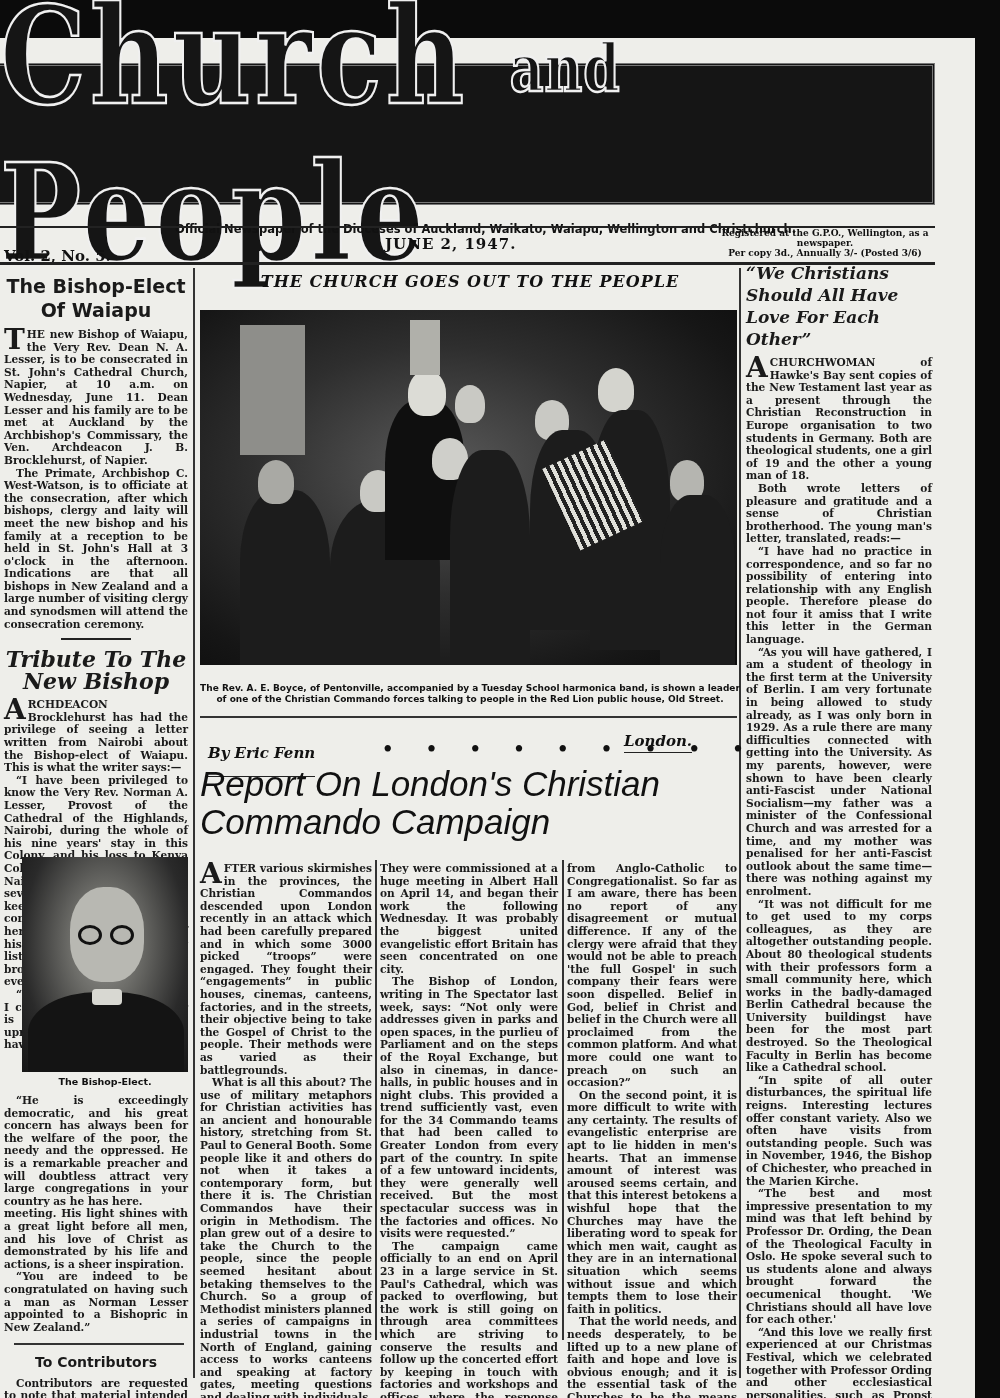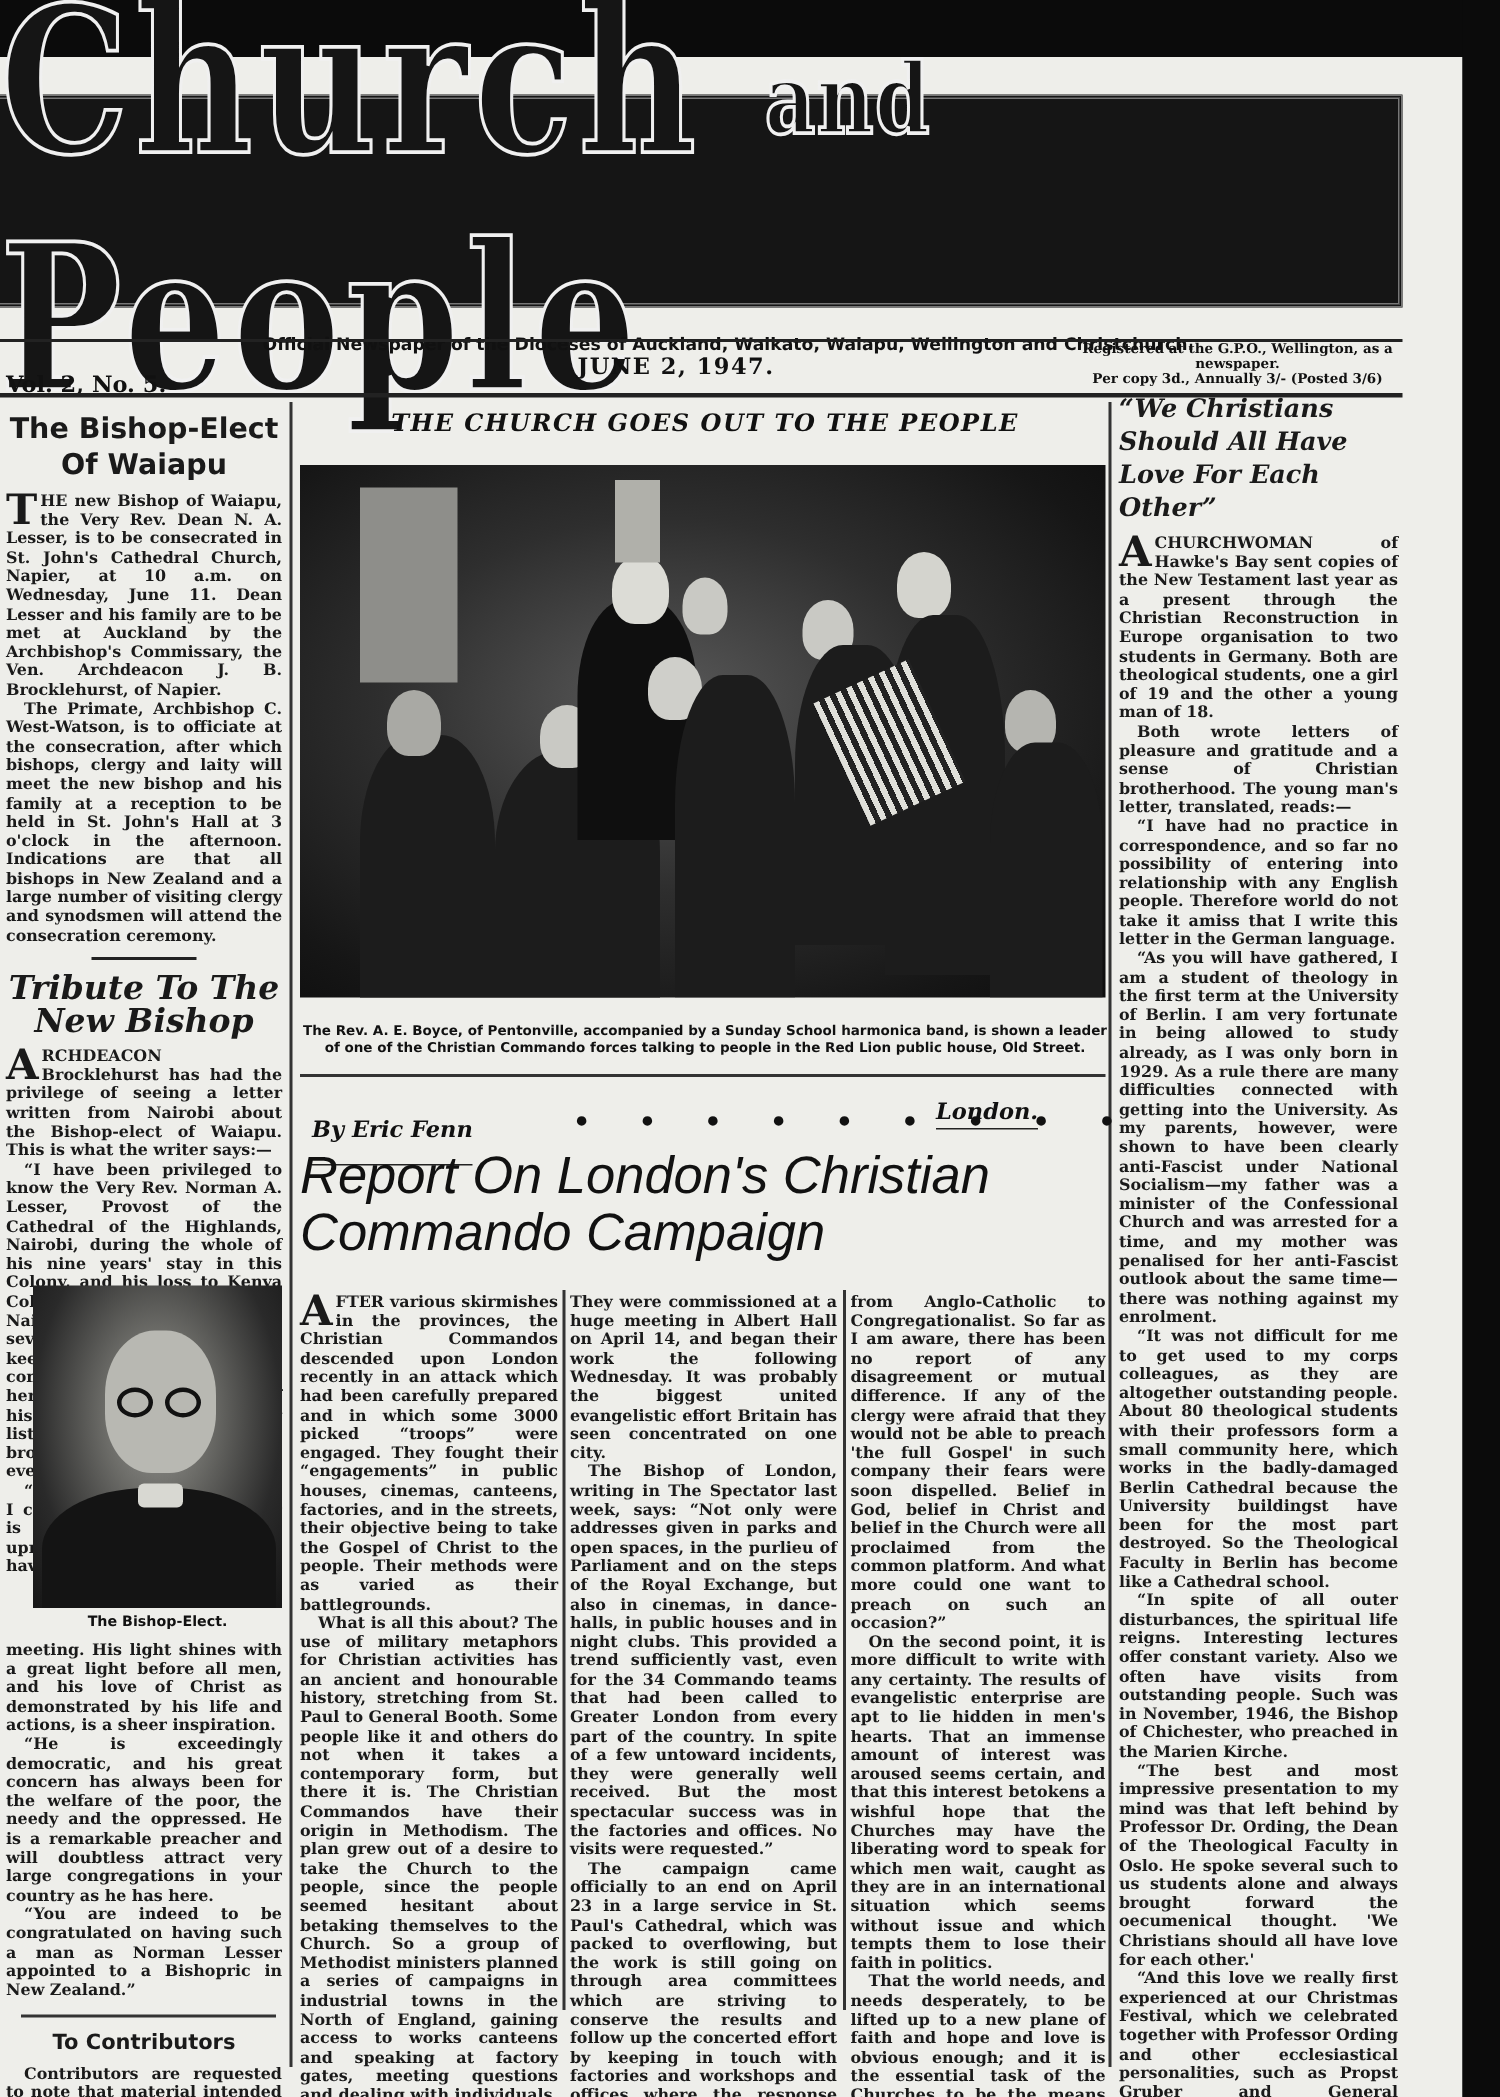--- a/index.html
+++ b/index.html
@@ -121,22 +121,22 @@
   <div class="portrait">
     <div class="suit"></div>
     <div class="face"></div>
     <div class="glasses-l"></div>
     <div class="glasses-r"></div>
     <div class="collar"></div>
   </div>
   <div class="portrait-caption">The Bishop-Elect.</div>
 
   <div class="col" style="left:4px;top:1094px;width:184px;">
+    <p>“He is exceedingly democratic, and his great concern has always been for the welfare of the poor, the needy and the oppressed. He is a remarkable preacher and will doubtless attract very large congregations in your country as he has here.</p>
     <p style="text-indent:0">meeting. His light shines with a great light before all men, and his love of Christ as demonstrated by his life and actions, is a sheer inspiration.</p>
-    <p>“He is exceedingly democratic, and his great concern has always been for the welfare of the poor, the needy and the oppressed. He is a remarkable preacher and will doubtless attract very large congregations in your country as he has here.</p>
     <p>“You are indeed to be congratulated on having such a man as Norman Lesser appointed to a Bishopric in New Zealand.”</p>
     <div class="hline" style="position:relative;width:170px;margin:10px 0 8px 10px;"></div>
     <div class="h-sans">To Contributors</div>
     <p>Contributors are requested to note that material intended for publication must in future reach the Editor no later than the 15th of each month—three days earlier than has been the practice hitherto.</p>
   </div>
 
   <div class="church-heading">THE CHURCH GOES OUT TO THE PEOPLE</div>
   <div class="photo-head">
     <div class="body" style="left:40px;top:180px;width:90px;height:180px;"></div>
     <div class="fig" style="left:58px;top:150px;width:36px;height:44px;background:#a9a9a4;"></div>
@@ -150,21 +150,21 @@
     <div class="fig" style="left:335px;top:90px;width:34px;height:40px;"></div>
     <div class="body" style="left:330px;top:120px;width:80px;height:200px;"></div>
     <div class="fig" style="left:398px;top:58px;width:36px;height:44px;background:#d4d4ce;"></div>
     <div class="body" style="left:390px;top:100px;width:80px;height:240px;"></div>
     <div style="position:absolute;left:358px;top:140px;width:70px;height:90px;background:repeating-linear-gradient(90deg,#e0e0da 0 4px,#222 4px 8px);transform:rotate(-25deg);"></div>
     <div class="fig" style="left:470px;top:150px;width:34px;height:42px;background:#b5b5b0;"></div>
     <div class="body" style="left:460px;top:185px;width:75px;height:170px;"></div>
     <div style="position:absolute;left:210px;top:10px;width:30px;height:55px;background:#b0b0aa;"></div>
     <div style="position:absolute;left:40px;top:15px;width:65px;height:130px;background:#8e8e8a;"></div>
   </div>
-  <div class="caption">The Rev. A. E. Boyce, of Pentonville, accompanied by a Sunday School harmonica band, is shown a leader of one of the Christian Commando forces talking to people in the Red Lion public house, Old Street.</div>
+  <div class="caption">The Rev. A. E. Boyce, of Pentonville, accompanied by a Tuesday School harmonica band, is shown a leader of one of the Christian Commando forces talking to people in the Red Lion public house, Old Street.</div>
 
   <div class="byline">By Eric Fenn</div>
   <div class="dots">• • • • • • • • •</div>
   <div class="dateline">London.</div>
   <div class="main-head">Report On London's Christian Commando Campaign</div>
 
   <div class="col" style="left:200px;top:862px;width:172px;">
     <p class="drop"><span class="dropcap">A</span><span>FTER various skirmishes in the provinces, the Christian Commandos descended upon London recently in an attack which had been carefully prepared and in which some 3000 picked “troops” were engaged. They fought their “engagements” in public houses, cinemas, canteens, factories, and in the streets, their objective being to take the Gospel of Christ to the people. Their methods were as varied as their battlegrounds.</span></p>
     <p>What is all this about? The use of military metaphors for Christian activities has an ancient and honourable history, stretching from St. Paul to General Booth. Some people like it and others do not when it takes a contemporary form, but there it is. The Christian Commandos have their origin in Methodism. The plan grew out of a desire to take the Church to the people, since the people seemed hesitant about betaking themselves to the Church. So a group of Methodist ministers planned a series of campaigns in industrial towns in the North of England, gaining access to works canteens and speaking at factory gates, meeting questions and dealing with individuals, handing on the results to the local churches. It was soon found that the job needed a new technique and special training.</p>
 
@@ -178,21 +178,21 @@
   <div class="col" style="left:567px;top:862px;width:170px;">
     <p style="text-indent:0">from Anglo-Catholic to Congregationalist. So far as I am aware, there has been no report of any disagreement or mutual difference. If any of the clergy were afraid that they would not be able to preach 'the full Gospel' in such company their fears were soon dispelled. Belief in God, belief in Christ and belief in the Church were all proclaimed from the common platform. And what more could one want to preach on such an occasion?”</p>
     <p>On the second point, it is more difficult to write with any certainty. The results of evangelistic enterprise are apt to lie hidden in men's hearts. That an immense amount of interest was aroused seems certain, and that this interest betokens a wishful hope that the Churches may have the liberating word to speak for which men wait, caught as they are in an international situation which seems without issue and which tempts them to lose their faith in politics.</p>
     <p>That the world needs, and needs desperately, to be lifted up to a new plane of faith and hope and love is obvious enough; and it is the essential task of the Churches to be the means of such a renewal. It may be that a beginning has been made in London this last month. If so, then the experience will not be without effect on the Churches themselves, for it is one more proof that it is not enough in the modern world to train a ministry which is only effective within the four walls of a church building or with the small group of the “faithful.” The Churches need also a ministry trained to make real and effective contact with the minds of men outside the Churches and in the secular world, if the Gospel committed to the Churches is to make an impact on the life of men. And this ministry can only be carried out by the Churches acting together.</p>
   </div>
 
   <div class="col" style="left:746px;top:262px;width:186px;">
     <div class="h-we">“We Christians Should All Have Love For Each Other”</div>
     <p class="drop"><span class="dropcap">A</span><span>CHURCHWOMAN of Hawke's Bay sent copies of the New Testament last year as a present through the Christian Reconstruction in Europe organisation to two students in Germany. Both are theological students, one a girl of 19 and the other a young man of 18.</span></p>
     <p>Both wrote letters of pleasure and gratitude and a sense of Christian brotherhood. The young man's letter, translated, reads:—</p>
-    <p>“I have had no practice in correspondence, and so far no possibility of entering into relationship with any English people. Therefore world do not take it amiss that I write this letter in the German language.</p>
+    <p>“I have had no practice in correspondence, and so far no possibility of entering into relationship with any English people. Therefore please do not four it amiss that I write this letter in the German language.</p>
     <p>“As you will have gathered, I am a student of theology in the first term at the University of Berlin. I am very fortunate in being allowed to study already, as I was only born in 1929. As a rule there are many difficulties connected with getting into the University. As my parents, however, were shown to have been clearly anti-Fascist under National Socialism—my father was a minister of the Confessional Church and was arrested for a time, and my mother was penalised for her anti-Fascist outlook about the same time—there was nothing against my enrolment.</p>
     <p>“It was not difficult for me to get used to my corps colleagues, as they are altogether outstanding people. About 80 theological students with their professors form a small community here, which works in the badly-damaged Berlin Cathedral because the University buildingst have been for the most part destroyed. So the Theological Faculty in Berlin has become like a Cathedral school.</p>
     <p>“In spite of all outer disturbances, the spiritual life reigns. Interesting lectures offer constant variety. Also we often have visits from outstanding people. Such was in November, 1946, the Bishop of Chichester, who preached in the Marien Kirche.</p>
     <p>“The best and most impressive presentation to my mind was that left behind by Professor Dr. Ording, the Dean of the Theological Faculty in Oslo. He spoke several such to us students alone and always brought forward the oecumenical thought. 'We Christians should all have love for each other.'</p>
     <p>“And this love we really first experienced at our Christmas Festival, which we celebrated together with Professor Ording and other ecclesiastical personalities, such as Propst Gruber and General Superintendent Jacobi. All theological students were presented with books and as well each received a food parcel. A musical programme by some of the students made the celebrations more festive. And so, inspite of much need and sorrow at this time, a light of happiness shone on every face.</p>
 
   </div>
 </div>
 <div class="right-edge"></div>
 

